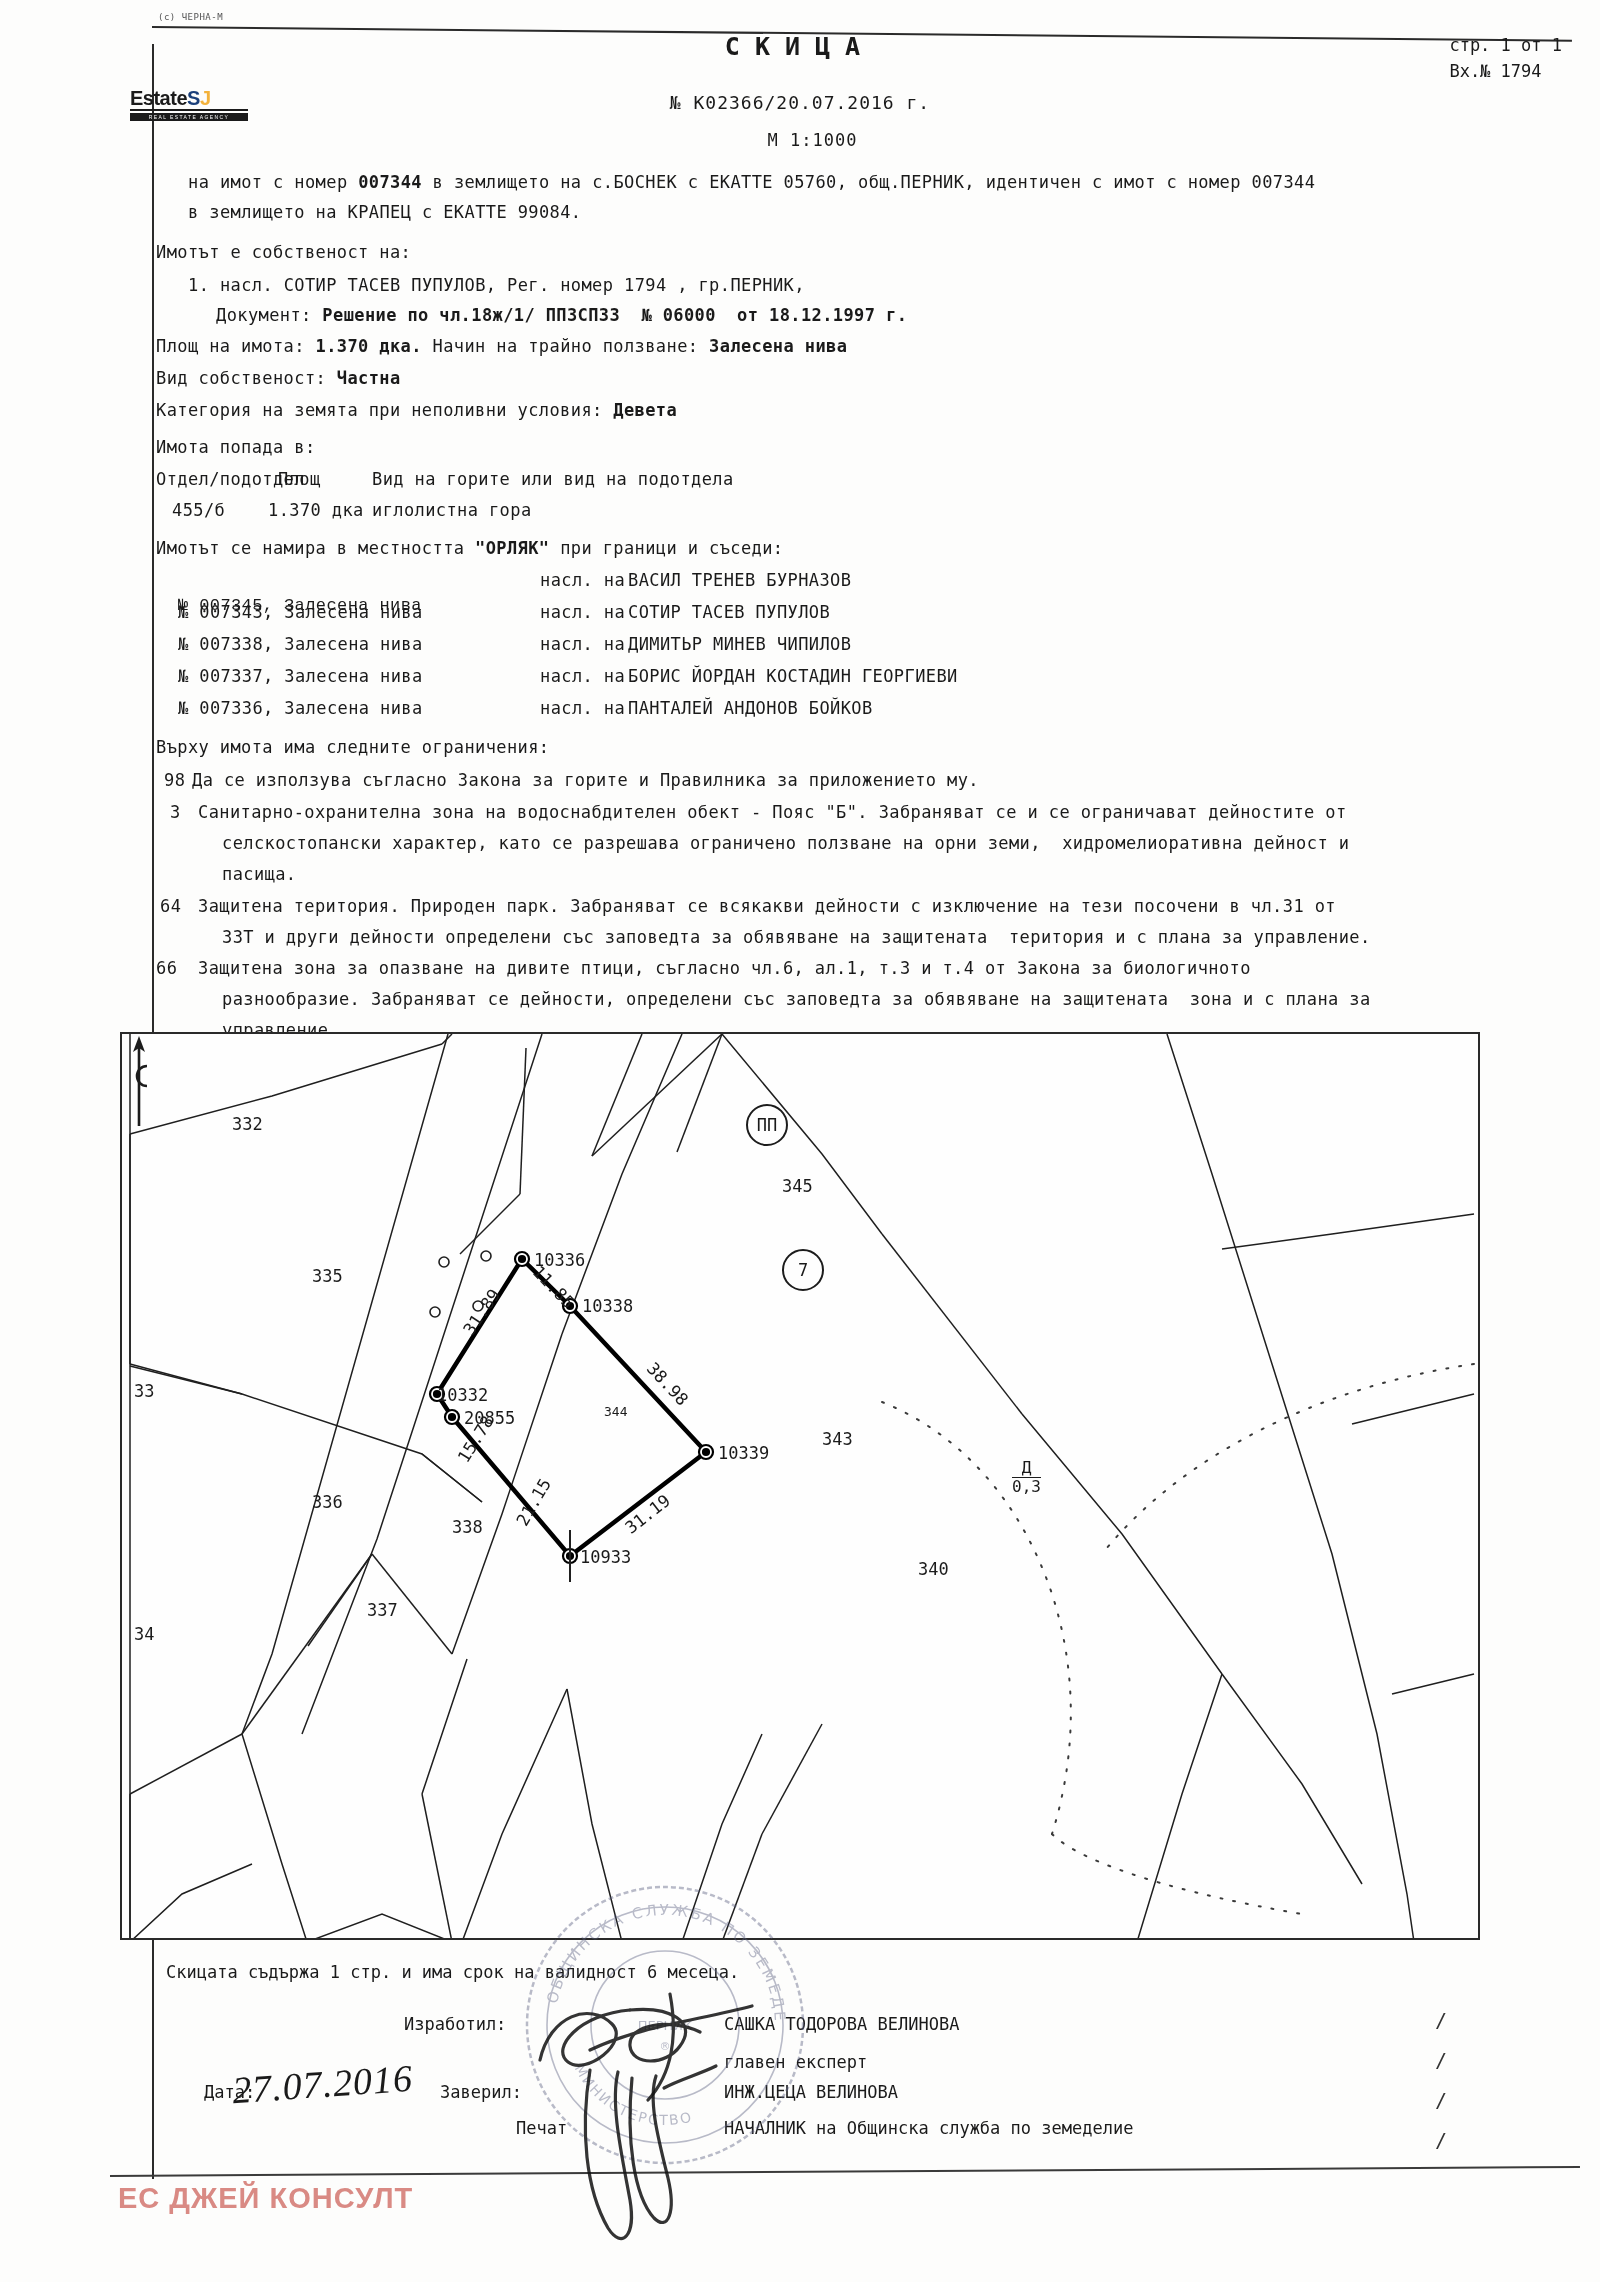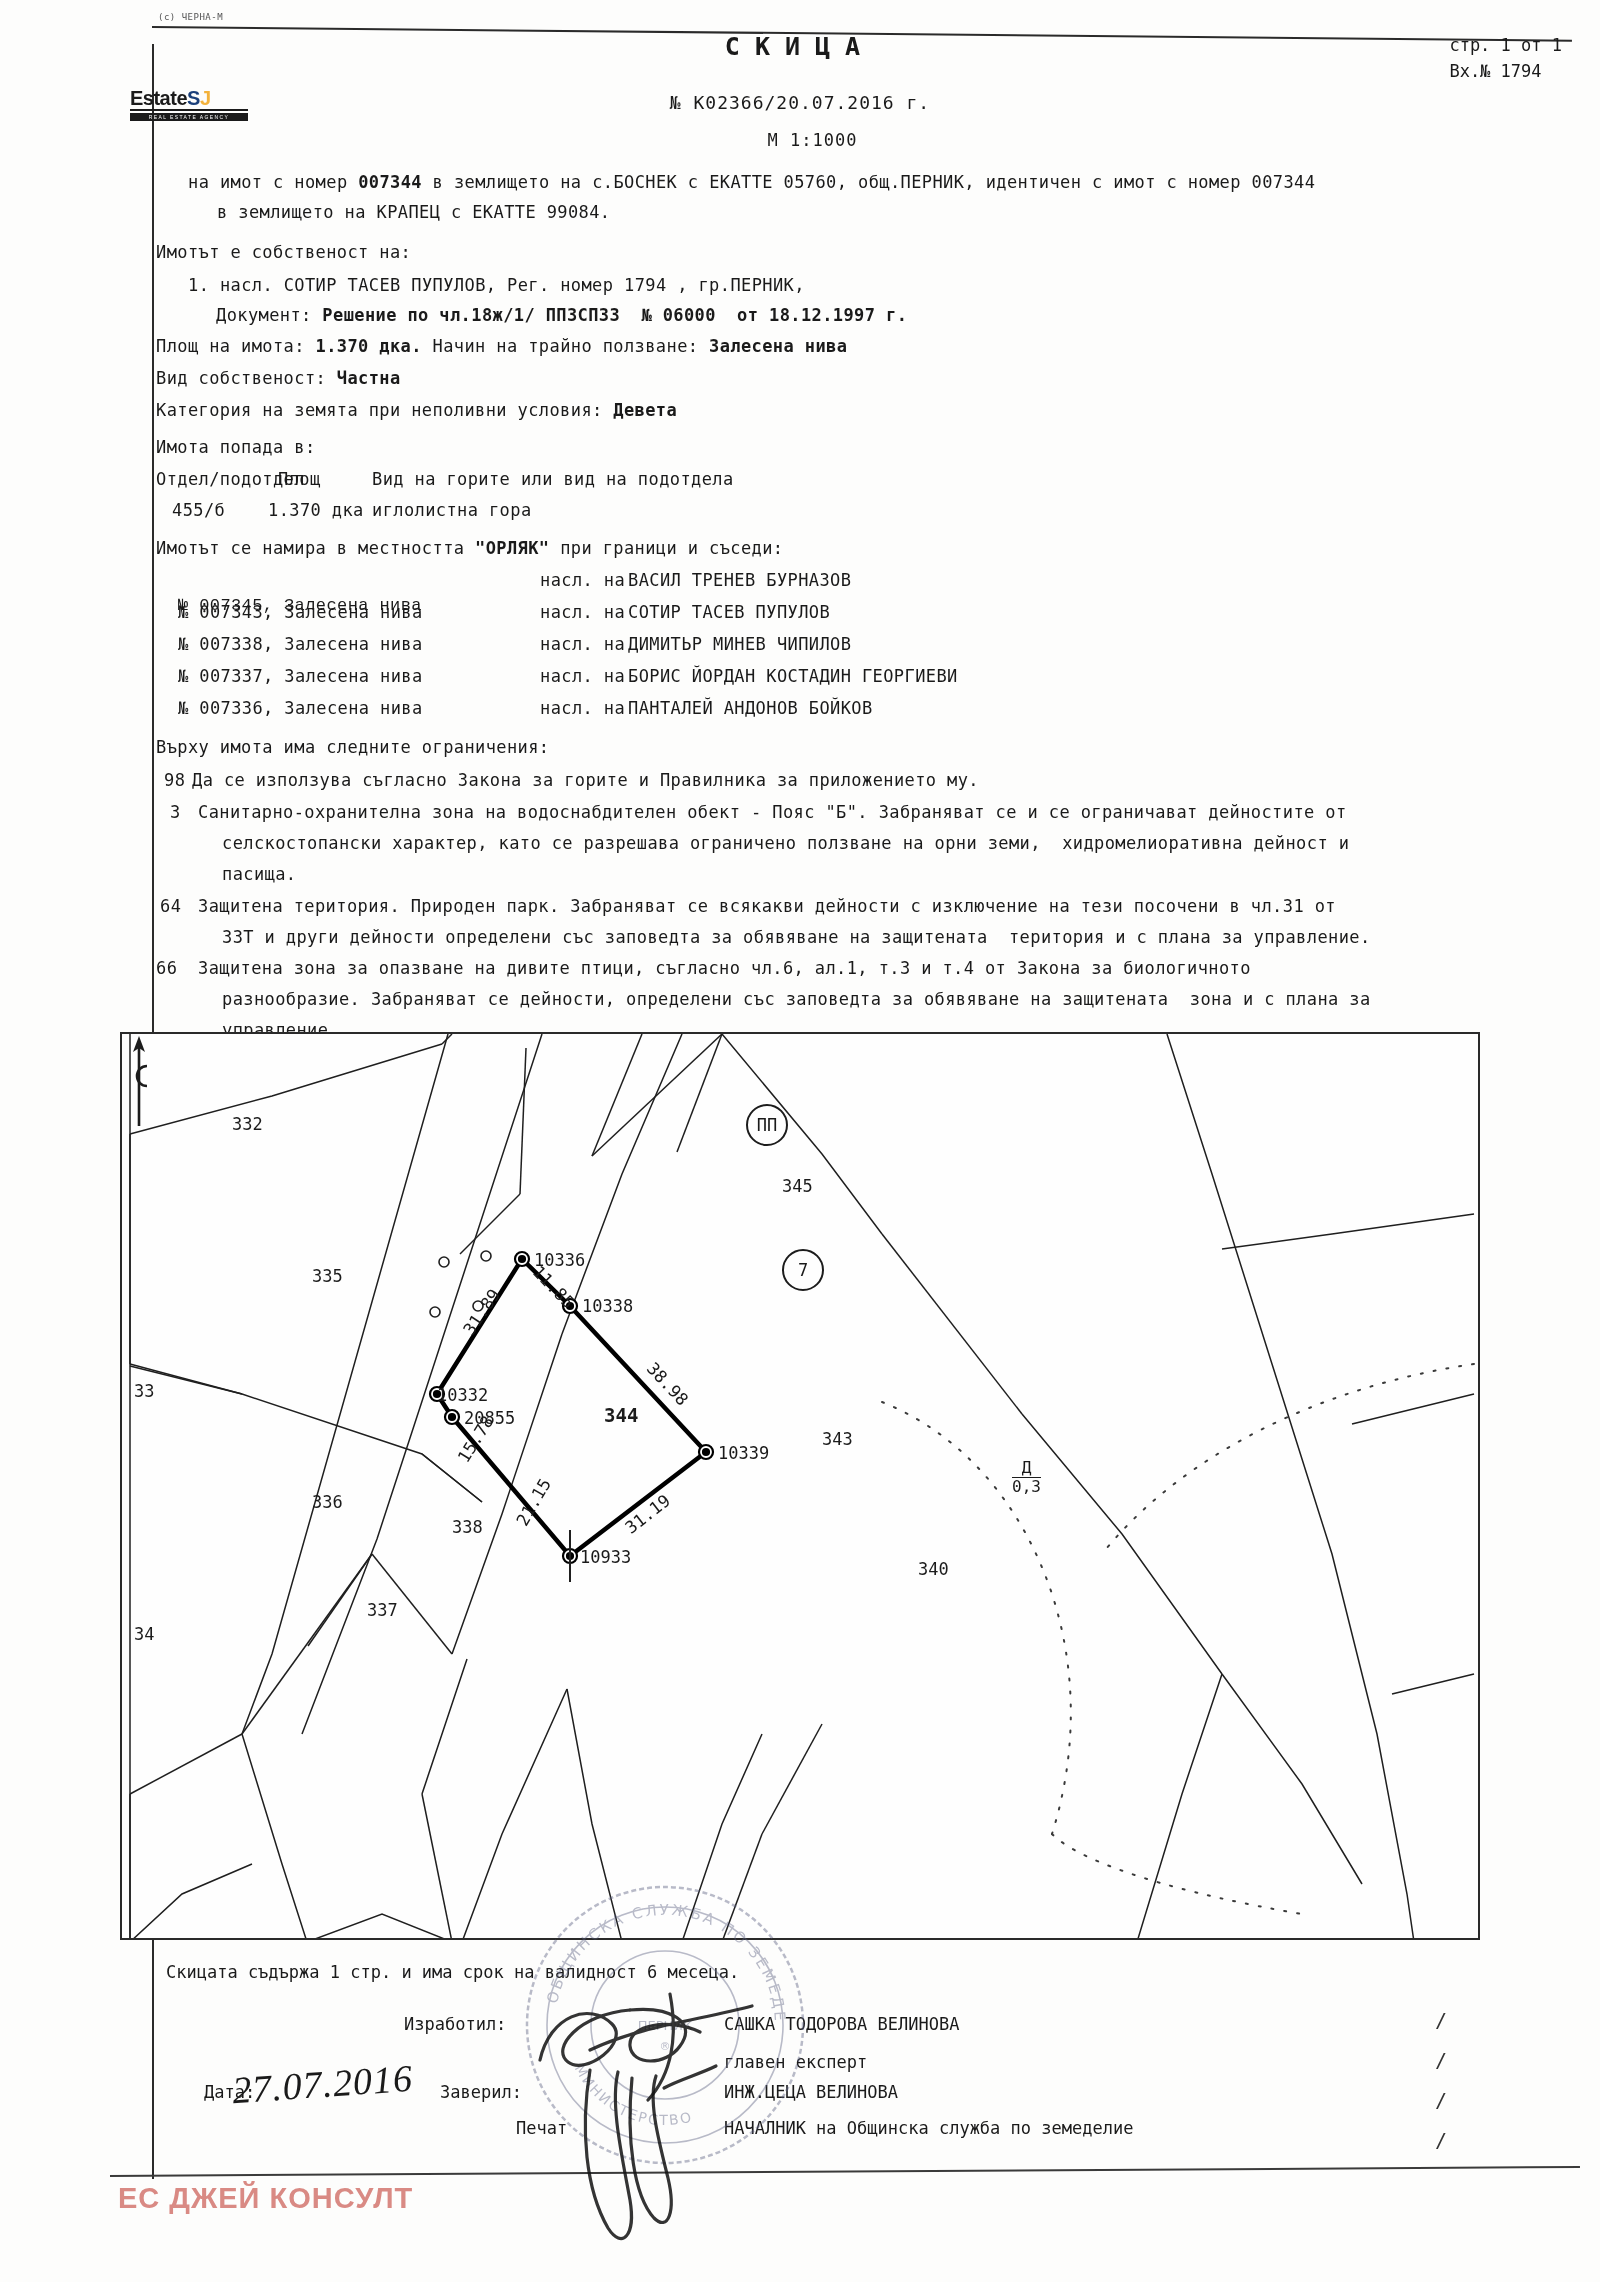--- a/index.html
+++ b/index.html
@@ -88,21 +88,21 @@
     width:1360px; height:908px;
     border:2px solid #2a2a2a;
     overflow:hidden;
     background:#fefefe;
   }
   .map svg { position:absolute; inset:0; }
   .maplbl {
     position:absolute; font-family:"DejaVu Sans Mono", monospace;
     font-size:17px; color:#1c1c1c; white-space:nowrap;
   }
-  .maplbl.big { font-size:19px; font-weight:bold; }
+  .maplbl.big { font-size:13px; font-weight:normal; }
   .vtxlbl { position:absolute; font-size:17px; font-family:"DejaVu Sans Mono", monospace; white-space:nowrap;}
   .dimlbl { position:absolute; font-size:17px; font-family:"DejaVu Sans Mono", monospace; white-space:nowrap;}
 
   .circ-marker {
     position:absolute; width:42px; height:42px; border:2px solid #1c1c1c;
     border-radius:50%; display:flex; align-items:center; justify-content:center;
     font-size:17px; font-family:"DejaVu Sans Mono", monospace;
   }
 
   
@@ -162,21 +162,21 @@
   <div class="doc-title">СКИЦА</div>
   <div class="doc-num">№ К02366/20.07.2016 г.</div>
   <div class="doc-scale">М 1:1000</div>
   <div class="hdr-right">
     <div>стр. 1 от 1</div>
     <div>Вх.№  1794</div>
   </div>
 
   <div class="body-text">
     <div class="ln" style="left:28px; top:172px;"><span>на имот с номер </span><span class="b">007344</span><span> в землището на с.БОСНЕК с ЕКАТТЕ 05760, общ.ПЕРНИК, идентичен с имот с номер 007344</span></div>
-    <div class="ln" style="left:28px; top:202px;margin-left:29px;">в землището на КРАПЕЦ с ЕКАТТЕ 99084.</div>
+    <div class="ln" style="left:28px; top:202px;">в землището на КРАПЕЦ с ЕКАТТЕ 99084.</div>
 
     <div class="ln" style="left:-4px; top:242px;">Имотът е собственост на:</div>
     <div class="ln" style="left:28px; top:275px;">1. насл. СОТИР ТАСЕВ ПУПУЛОВ, Рег. номер 1794 , гр.ПЕРНИК,</div>
     <div class="ln" style="left:56px; top:305px;"><span>Документ: </span><span class="b">Решение по чл.18ж/1/ ППЗСПЗЗ  № 06000  от 18.12.1997 г.</span></div>
     <div class="ln" style="left:-4px; top:336px;"><span>Площ на имота: </span><span class="b">1.370 дка.</span><span> Начин на трайно ползване: </span><span class="b">Залесена нива</span></div>
     <div class="ln" style="left:-4px; top:368px;"><span>Вид собственост: </span><span class="b">Частна</span></div>
     <div class="ln" style="left:-4px; top:400px;"><span>Категория на земята при неполивни условия: </span><span class="b">Девета</span></div>
 
     <div class="ln" style="left:-4px; top:437px;">Имота попада в:</div>
     <div class="ln" style="left:-4px; top:469px;">Отдел/подотдел</div>

